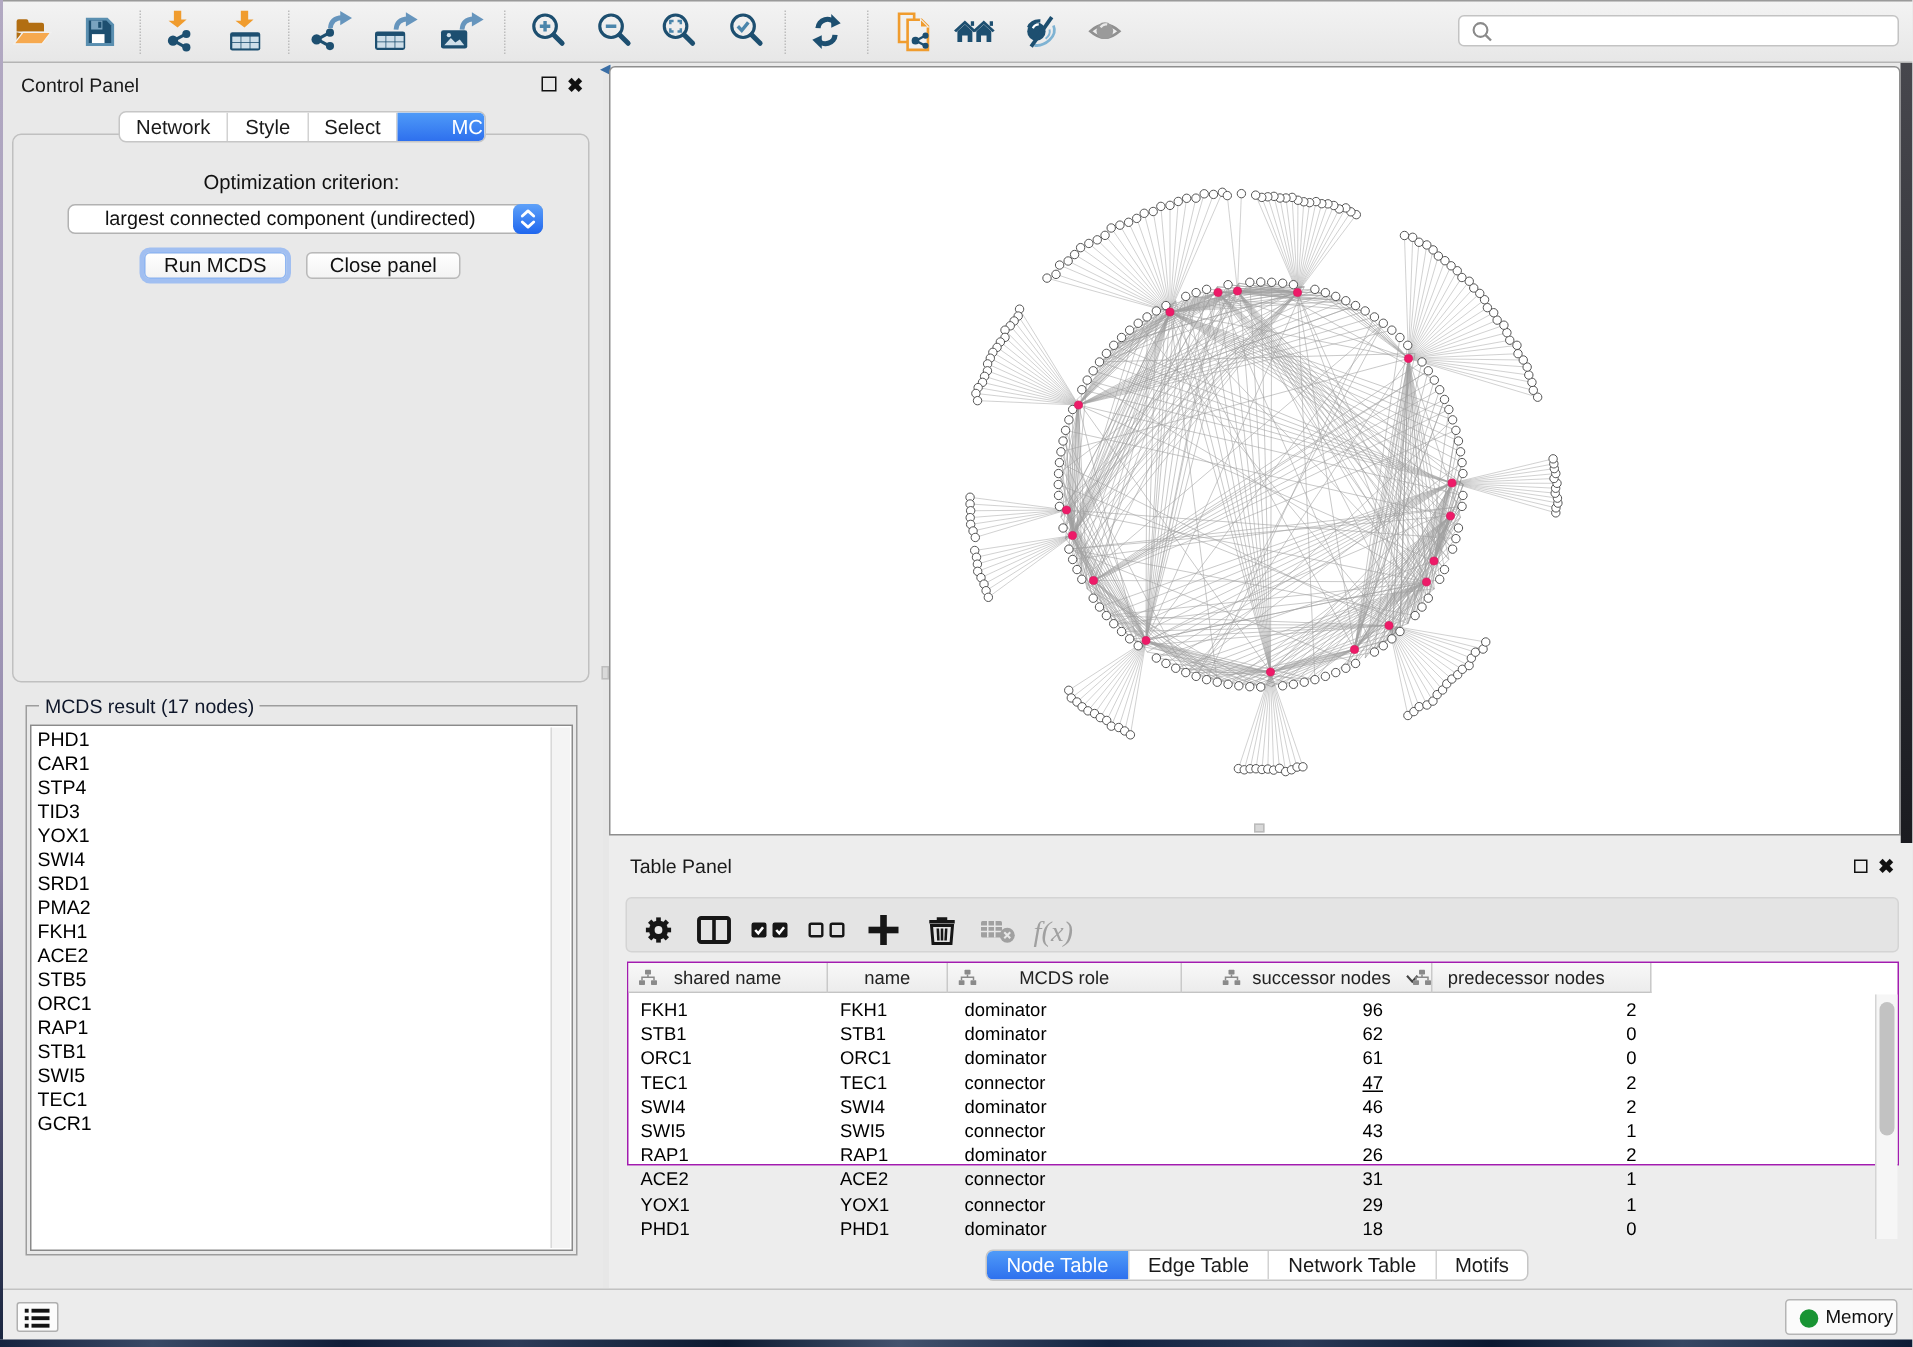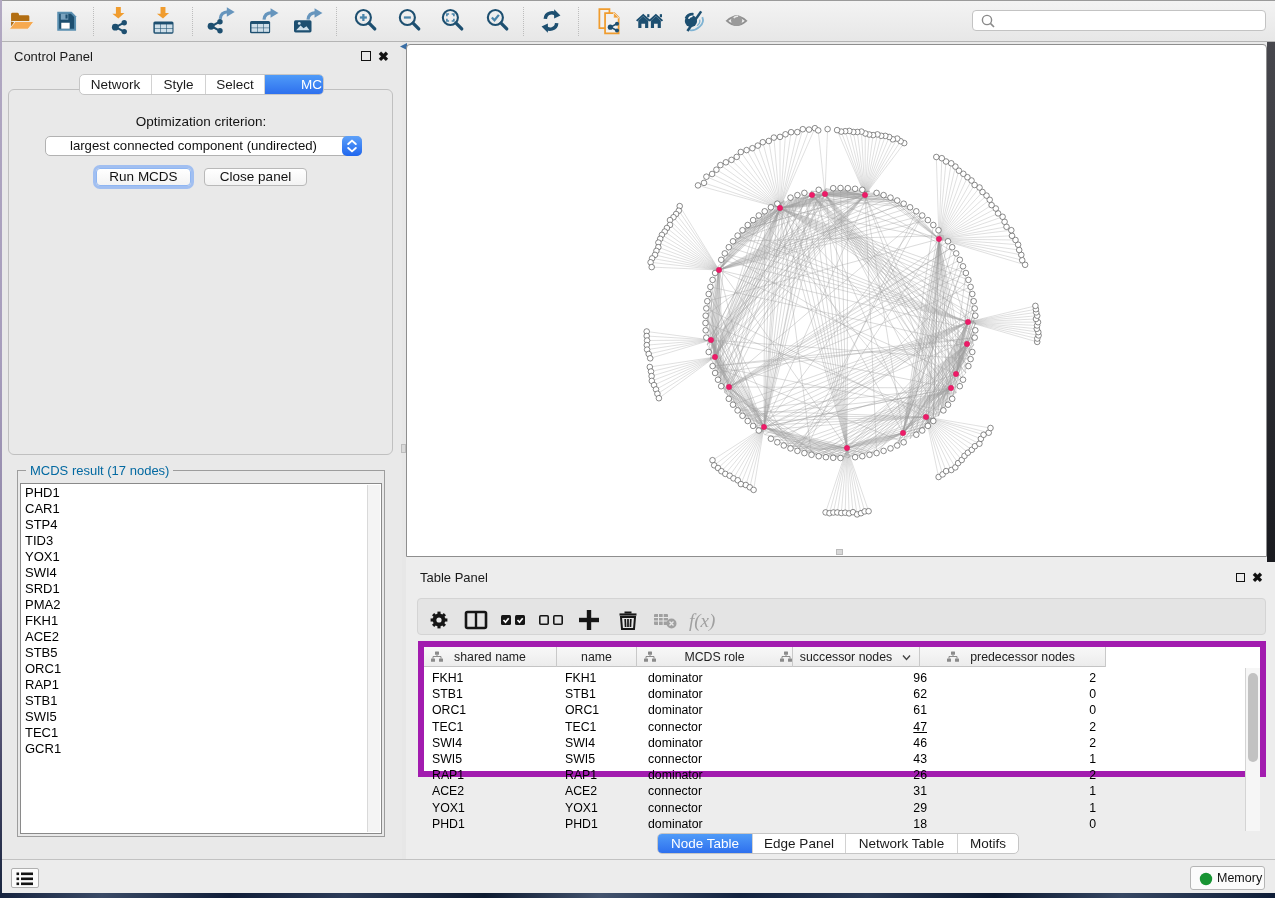--- a/index.html
+++ b/index.html
@@ -33,21 +33,21 @@
   padding-right:20px; }
 #dd-step { position:absolute; right:-1px; top:-1px; width:20px; height:20px; border-radius:5px;
   background:linear-gradient(#5ea1f9,#1f66ee); }
 .btn { position:absolute; top:126px; height:18px; background:linear-gradient(#ffffff,#f3f3f3);
   border:1px solid #b9b9b9; border-radius:4px; font-size:13.5px; color:#111; text-align:center; line-height:16px;}
 #btn-run { left:96px; width:95px; box-shadow:0 0 0 3px rgba(116,164,245,0.62); border-color:#8fb6f2;}
 #btn-close { left:204px; width:103px; }
 
 #fieldset { position:absolute; left:17px; top:428px; width:368px; height:367px;
   border:1px solid #9d9d9d; }
-#legend { position:absolute; left:8px; top:-8px; background:#e9e9e9; padding:0 4px; font-size:13px; color:#0369a1;}
+#legend { position:absolute; left:8px; top:-8px; background:#e9e9e9; padding:0 4px; font-size:13px; color:#0f172a;}
 #mlist { position:absolute; left:2px; top:12px; width:362px; height:351px; background:#fff;
   border:1px solid #8a8a8a; font-size:13px; color:#000; }
 .mli { position:absolute; left:4px; height:16px; line-height:16px; }
 #mlist-sb { position:absolute; right:1px; top:1px; width:13px; height:347px; background:#f4f4f4; border-left:1px solid #d9d9d9;}
 
 
 #vsplit { left:402px; top:42px; width:4px; height:817px; background:#e7e7e7; }
 #deskright { left:1267px; top:42px; width:8px; height:520px; background:linear-gradient(#47474d,#1a1b20); }
 #hsplit { left:406px; top:557px; width:861px; height:5px; background:#ededed; }
 #hsplit-handle { left:836px; top:549px; width:7px; height:6px; background:#d8d8d8; border:1px solid #bbb; }
@@ -60,21 +60,21 @@
 .tl { position:absolute; top:3.5px; width:13px; height:13px; border-radius:50%; }
 #nw-name { position:absolute; top:3px; left:420px; width:165px; text-align:center; font-size:13px; color:#222; }
 #netsvg { position:absolute; left:0; top:20px; }
 
 
 #tpanel { left:406px; top:562px; width:869px; height:297px; background:#ededed; }
 #tp-title { position:absolute; left:14px; top:8px; font-size:13px; color:#1a1a1a; }
 #tp-toolbar { position:absolute; left:11px; top:36px; width:849px; height:37px;
   background:#e4e4e4; border:1px solid #d4d4d4; border-radius:4px; }
 #ttable { position:absolute; left:12px; top:79px; width:848px; height:136px; background:#fff;
-  border:6px solid #a21caf; }
+  border:1px solid #a21caf; }
 #thead { position:absolute; left:0; top:0; width:682px; height:20px;
   background:linear-gradient(#f8f8f8,#ececec); border-bottom:1px solid #c4c4c4; font-size:12.3px; color:#222;}
 .hcell { position:absolute; top:0; height:20px; line-height:20px; border-right:1px solid #c9c9c9; }
 .hlab { position:absolute; top:0; width:100%; text-align:center; }
 .trow { position:absolute; left:0; width:831px; height:16px; font-size:12.3px; color:#000; line-height:16px;}
 .tc { position:absolute; }
 .tcr { position:absolute; text-align:right; }
 #tsb { position:absolute; right:0px; top:21px; width:15px; height:163px; background:#f6f6f6; border-left:1px solid #d4d4d4;}
 #tsb-thumb { position:absolute; left:2px; top:5px; width:10px; height:89px; background:#c2c2c2; border-radius:5px;}
 #tp-tabs { position:absolute; left:251px; top:271px; height:21px; display:flex;
@@ -1283,21 +1283,21 @@
           <svg class="hicon" style="left:7px;" width="12" height="12" viewBox="0 0 12 12">
 <g fill="#8a8a8a">
               <rect x="4" y="0.5" width="4" height="3.2" rx="0.5"></rect>
 <rect x="0" y="7.5" width="4" height="3.2" rx="0.5"></rect>
               <rect x="8" y="7.5" width="4" height="3.2" rx="0.5"></rect>
             </g>
 <path d="M6 3.7 V5.5 M2 7.5 V5.5 H10 V7.5" fill="none" stroke="#8a8a8a" stroke-width="1"></path>
           </svg>
           <div class="hlab">MCDS role</div>
         </div>
-        <div class="hcell" style="left:349px;width:147px;">
+        <div class="hcell" style="left:389px;width:147px;">
           <svg class="hicon" style="left:7px;" width="12" height="12" viewBox="0 0 12 12">
 <g fill="#8a8a8a">
               <rect x="4" y="0.5" width="4" height="3.2" rx="0.5"></rect>
 <rect x="0" y="7.5" width="4" height="3.2" rx="0.5"></rect>
               <rect x="8" y="7.5" width="4" height="3.2" rx="0.5"></rect>
             </g>
 <path d="M6 3.7 V5.5 M2 7.5 V5.5 H10 V7.5" fill="none" stroke="#8a8a8a" stroke-width="1"></path>
           </svg>
           <div class="hlab">successor nodes</div>
           <svg style="position:absolute;right:8px;top:7px;" width="9" height="7" viewBox="0 0 9 7">
@@ -1385,21 +1385,21 @@
 <span class="tc" style="left:224px;">dominator</span>
 <span class="tcr" style="left:403px;width:100px;text-align:right;">18</span>
 <span class="tcr" style="left:572px;width:100px;">0</span>
       </div>
     <div id="tsb">
         <div id="tsb-thumb"></div>
       </div>
   </div>
   <div id="tp-tabs">
     <div class="cptab sel" style="width:95px;">Node Table</div>
-    <div class="cptab" style="width:93px;">Edge Panel</div>
+    <div class="cptab" style="width:93px;">Edge Table</div>
     <div class="cptab" style="width:112px;">Network Table</div>
     <div class="cptab" style="width:60px;">Motifs</div>
   </div>
 </div>
 
 <div class="abs" id="statusbar">
   <div id="listbtn">
     <svg width="18" height="16" viewBox="0 0 18 16" style="position:absolute;left:4px;top:2px;">
       <g fill="#141414">
         <rect x="0.5" y="1.5" width="2.6" height="2.6"></rect>

